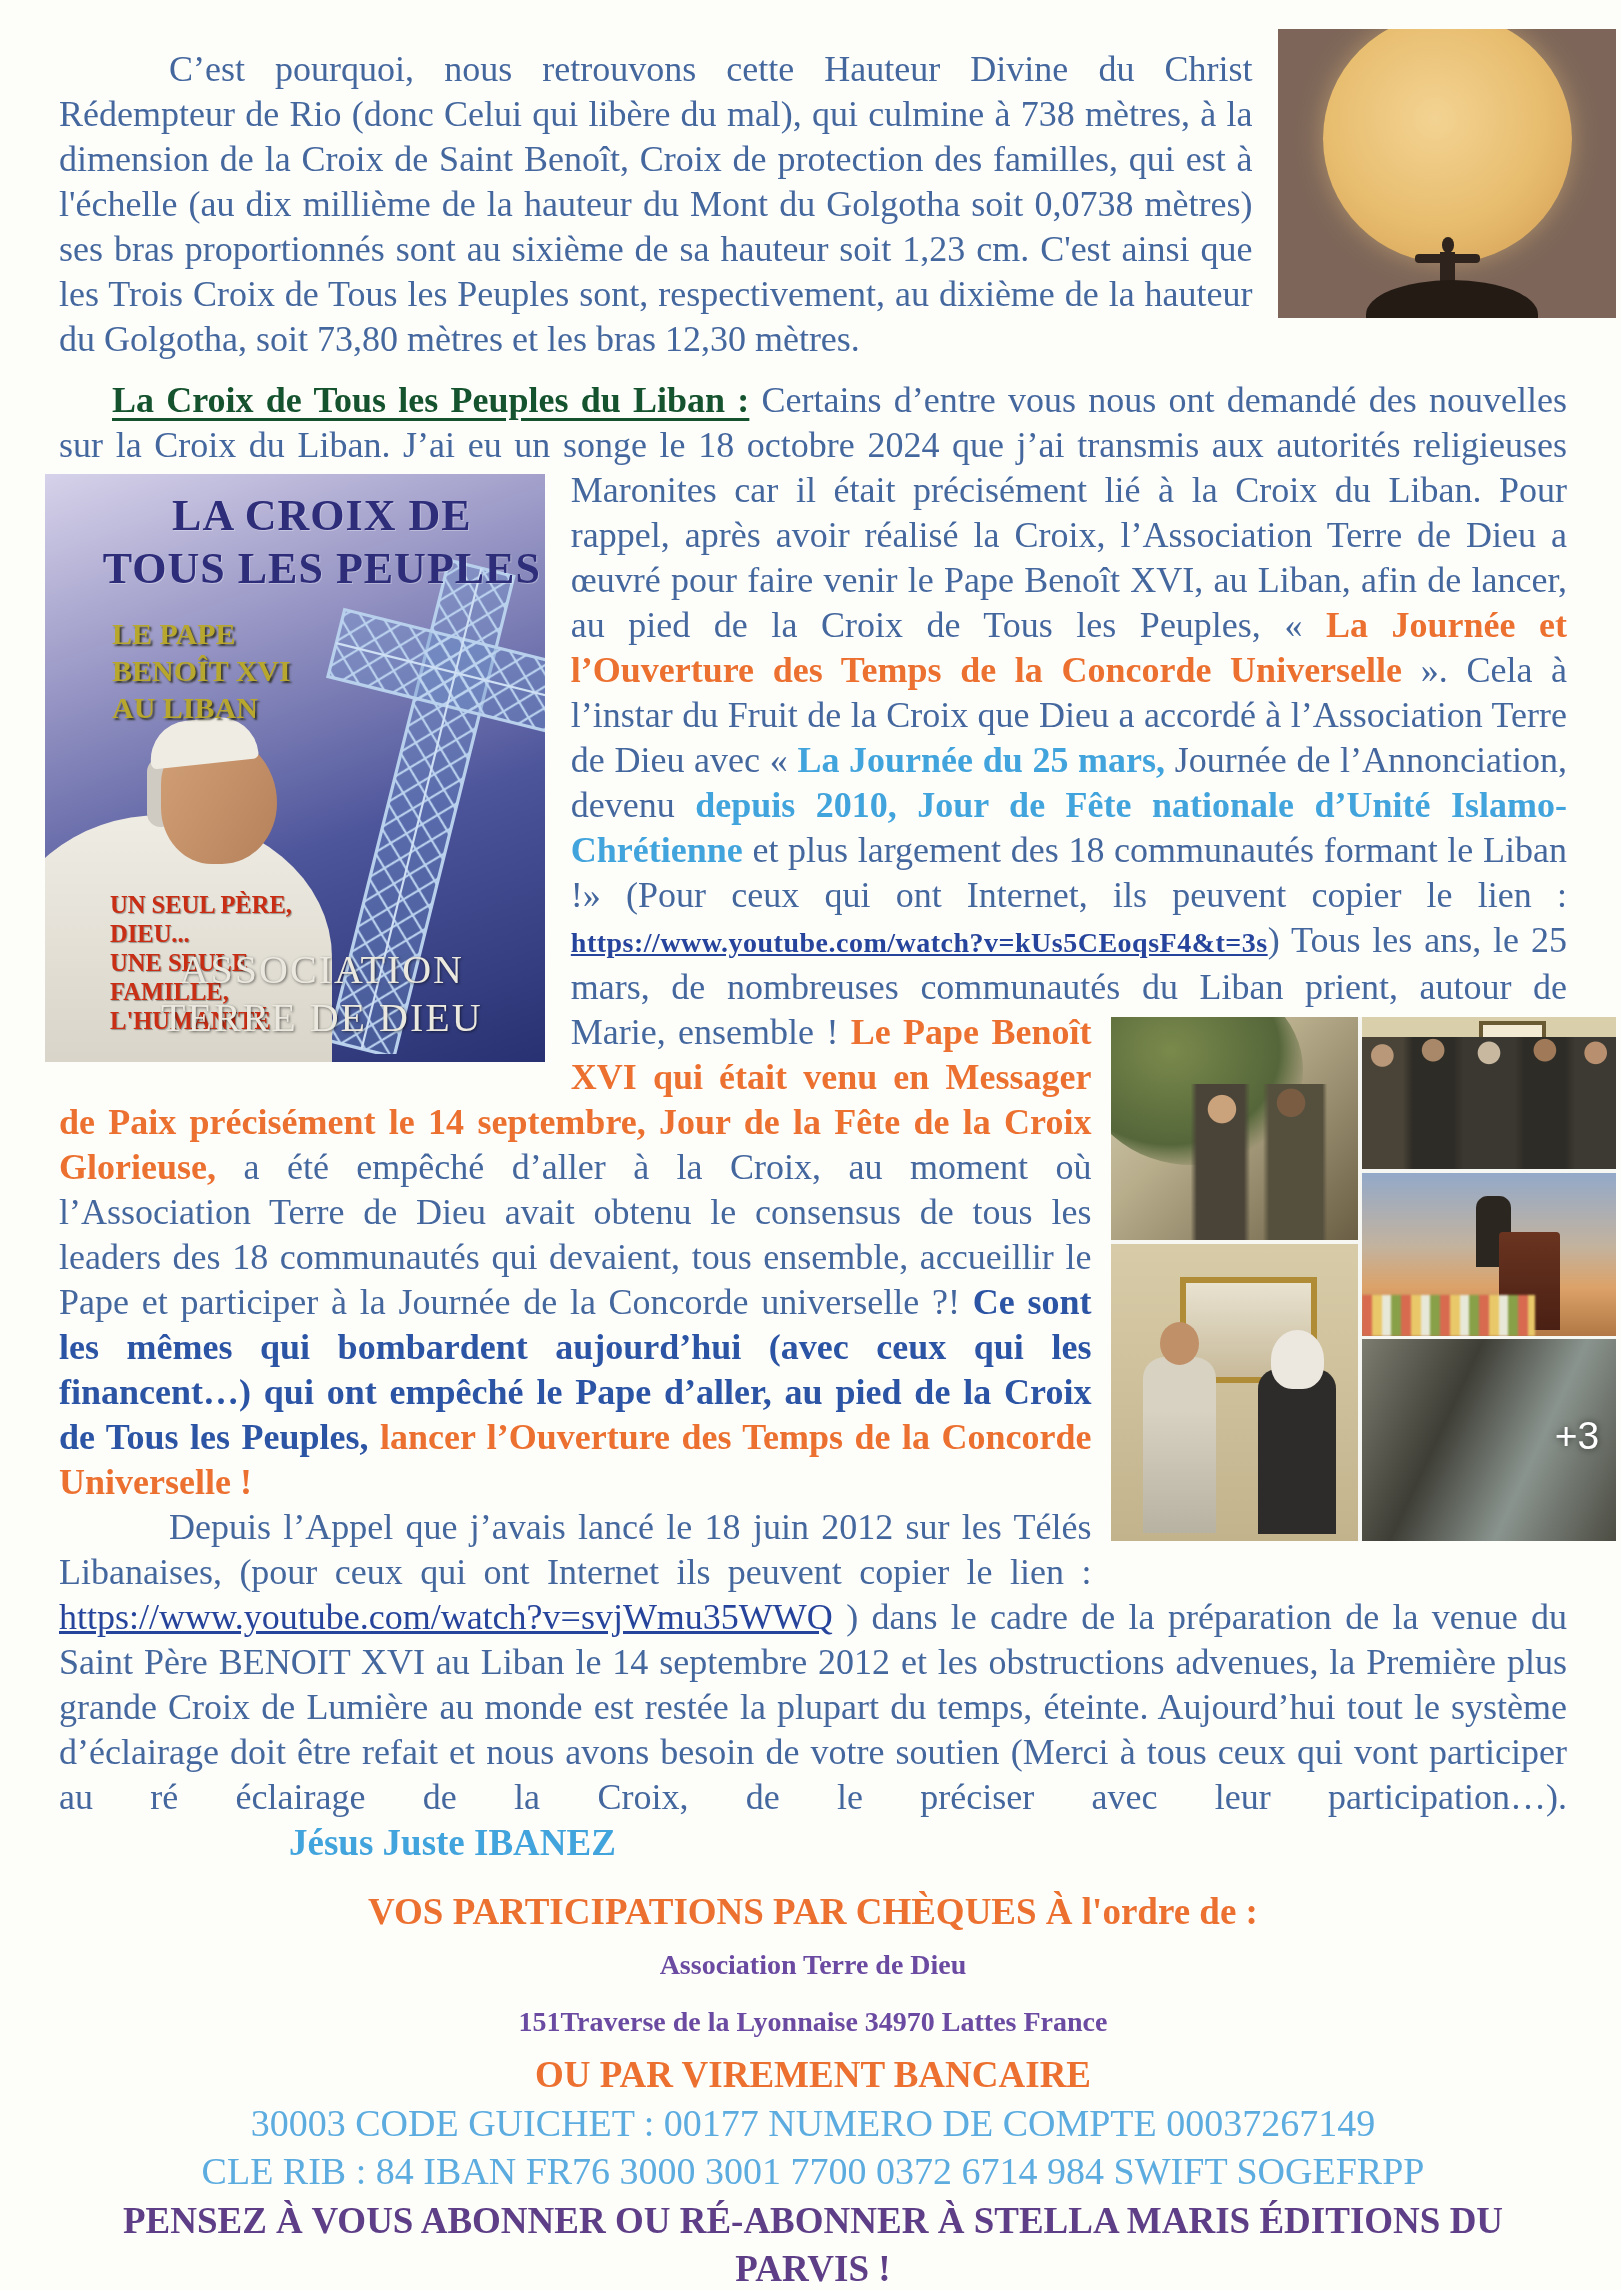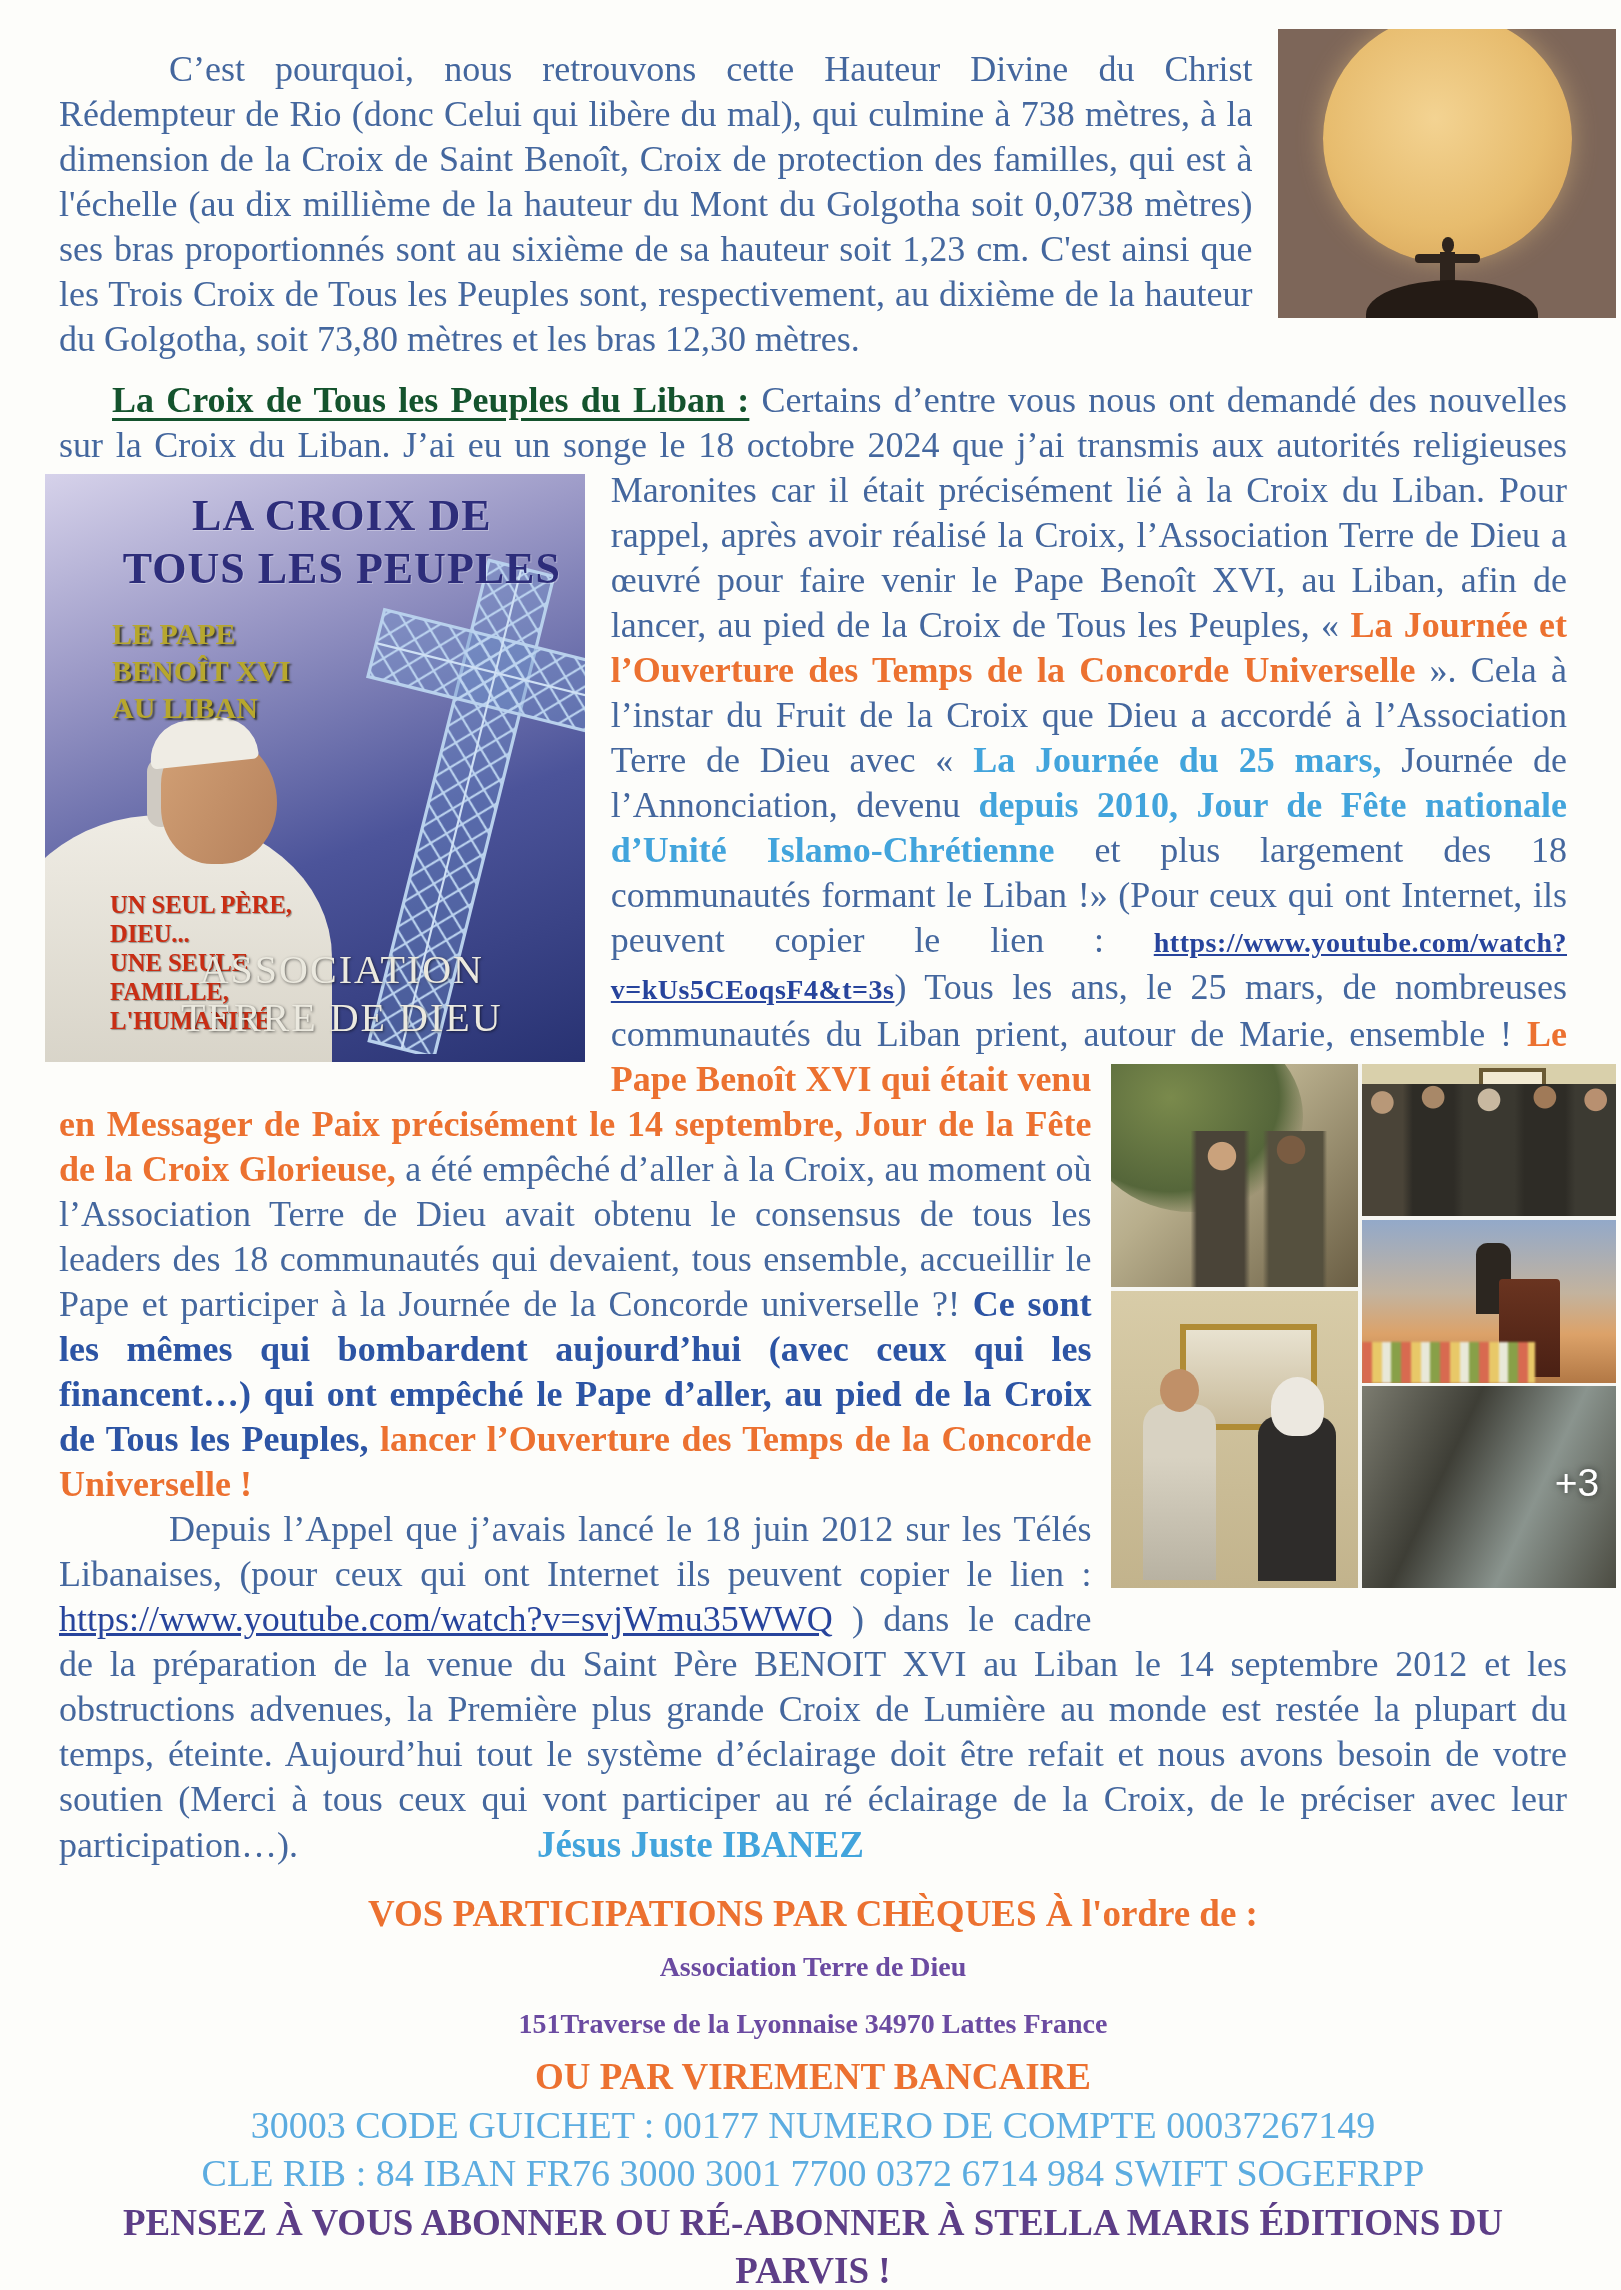--- a/index.html
+++ b/index.html
@@ -35,21 +35,21 @@
   .moon{position:absolute;left:45px;top:-15.7px;width:249px;height:249px;border-radius:50%;
     background:radial-gradient(circle at 45% 42%,#f3d392 0%,#e7bc6e 55%,#d09a50 100%);
     box-shadow:0 0 25.5px rgba(240,200,130,.45);}
   .statue-head{position:absolute;left:164px;top:208px;width:11.8px;height:15.7px;background:#2e241d;border-radius:50%;}
   .statue-arms{position:absolute;left:137px;top:225px;width:65px;height:8.8px;background:#2e241d;border-radius:3.9px;}
   .statue-body{position:absolute;left:162px;top:223px;width:14.7px;height:71px;background:#2e241d;}
   .mound{position:absolute;left:88px;top:251px;width:172px;height:69px;background:#241b15;border-radius:60% 60% 0 0;}
 
   
   .cover{float:left;width:500px;height:588px;margin:5.9px 25.5px 7.8px -13.7px;position:relative;overflow:hidden;
-    background:linear-gradient(160deg,#d6d2ea 0%,#9a98c6 28%,#4c549a 62%,#283272 100%);padding-left:40px;}
+    background:linear-gradient(160deg,#d6d2ea 0%,#9a98c6 28%,#4c549a 62%,#283272 100%);}
   .cross-svg{position:absolute;right:-25.5px;top:61px;width:323px;height:519px;}
   .pope-robe{position:absolute;left:-41px;top:341px;width:328px;height:274px;
     background:linear-gradient(#efece4,#d6d2c6);border-radius:48% 52% 0 0;}
   .pope-head{position:absolute;left:116px;top:261px;width:116px;height:129px;
     background:linear-gradient(120deg,#d2a075,#b5815c);border-radius:42% 58% 52% 48%;}
   .pope-hair{position:absolute;left:102px;top:284px;width:27.4px;height:69px;background:#cfcac2;border-radius:13.7px;}
   .pope-cap{position:absolute;left:104px;top:245px;width:108px;height:45px;background:#efece4;
     border-radius:53px 53px 7.8px 7.8px;transform:rotate(-6deg);}
   .cov-title{position:absolute;top:15.7px;left:0;width:100%;text-align:center;color:#2d2d7a;
     font-family:"Liberation Serif",serif;font-weight:bold;font-size:44px;line-height:53px;

